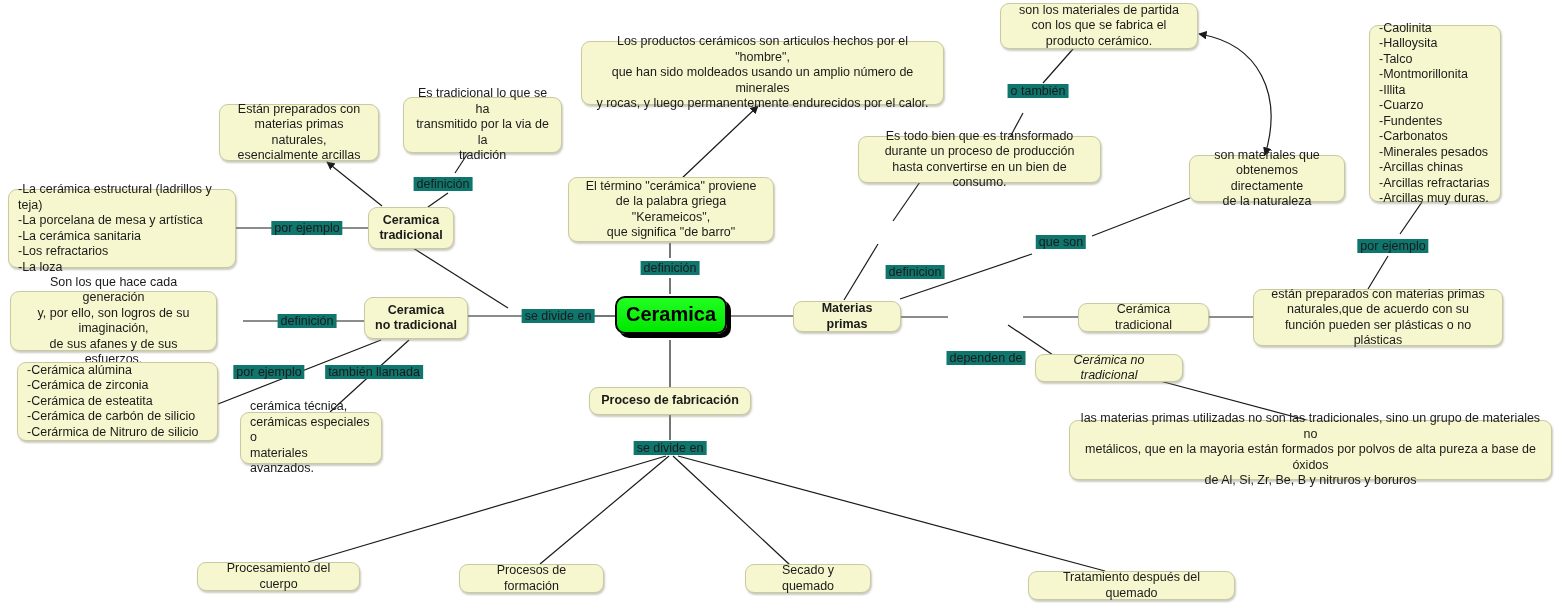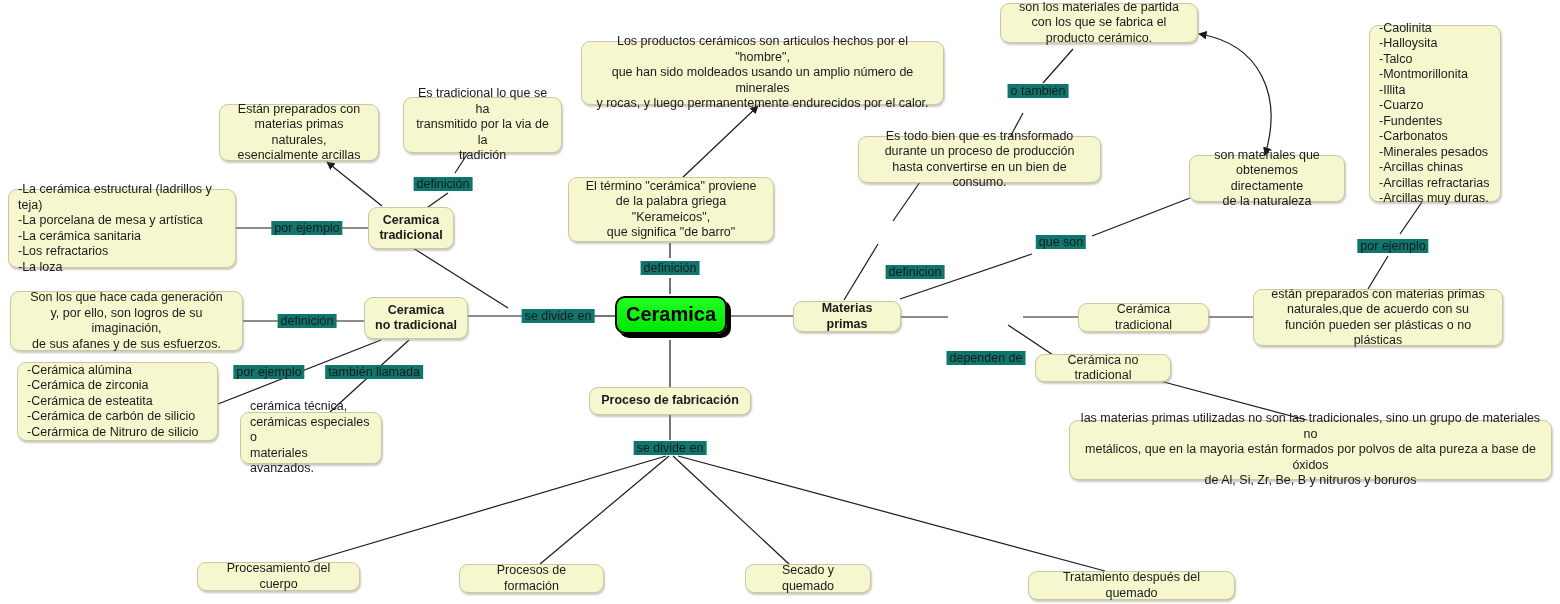--- a/index.html
+++ b/index.html
@@ -184,35 +184,35 @@
   <div class="node" style="left:568px; top:177px; width:206px; height:65px;">El término "cerámica" proviene
 de la palabra griega "Kerameicos",
 que significa "de barro"</div>
 
   <div class="node left-align" style="left:8px; top:189px; width:228px; height:79px;">-La cerámica estructural (ladrillos y teja)
 -La porcelana de mesa y artística
 -La cerámica sanitaria
 -Los refractarios
 -La loza</div>
 
-  <div class="node" style="left:10px; top:291px; width:233px; height:60px;">Son los que hace cada generación
+  <div class="node" style="left:10px; top:291px; width:207px; height:60px;">Son los que hace cada generación
 y, por ello, son logros de su imaginación,
 de sus afanes y de sus esfuerzos.</div>
 
   <div class="node left-align" style="left:17px; top:362px; width:201px; height:79px;">-Cerámica alúmina
 -Cerámica de zirconia
 -Cerámica de esteatita
 -Cerámica de carbón de silicio
 -Cerármica de Nitruro de silicio</div>
 
   <div class="node left-align" style="left:240px; top:412px; width:142px; height:52px;">cerámica técnica,
 cerámicas especiales o
 materiales avanzados.</div>
 
-  <div class="node" style="left:1000px; top:3px; width:198px; height:40px;">son los materiales de partida
+  <div class="node" style="left:1000px; top:3px; width:198px; height:46px;">son los materiales de partida
 con los que se fabrica el
 producto cerámico.</div>
 
   <div class="node" style="left:858px; top:136px; width:243px; height:47px;">Es todo bien que es transformado
 durante un proceso de producción
 hasta convertirse en un bien de consumo.</div>
 
   <div class="node" style="left:1189px; top:155px; width:156px; height:47px;">son materiales que
 obtenemos directamente
 de la naturaleza</div>
@@ -225,21 +225,21 @@
 -Cuarzo
 -Fundentes
 -Carbonatos
 -Minerales pesados
 -Arcillas chinas
 -Arcillas refractarias
 -Arcillas muy duras.</div>
 
   <div class="node" style="left:1078px; top:303px; width:131px; height:29px;">Cerámica tradicional</div>
 
-  <div class="node" style="left:1035px; top:354px; width:136px; height:28px;">Cerámica no tradicional</div>
+  <div class="node" style="left:1035px; top:354px; width:148px; height:28px;font-style:italic;">Cerámica no tradicional</div>
 
   <div class="node" style="left:1253px; top:289px; width:250px; height:57px;">están preparados con materias primas
 naturales,que de acuerdo con su
 función pueden ser plásticas o no plásticas</div>
 
   <div class="node" style="left:1069px; top:420px; width:483px; height:60px;">las materias primas utilizadas no son las tradicionales, sino un grupo de materiales no
 metálicos, que en la mayoria están formados por polvos de alta pureza a base de óxidos
 de Al, Si, Zr, Be, B y nitruros y boruros</div>
 
   <div class="node" style="left:197px; top:562px; width:163px; height:29px;">Procesamiento del cuerpo</div>

